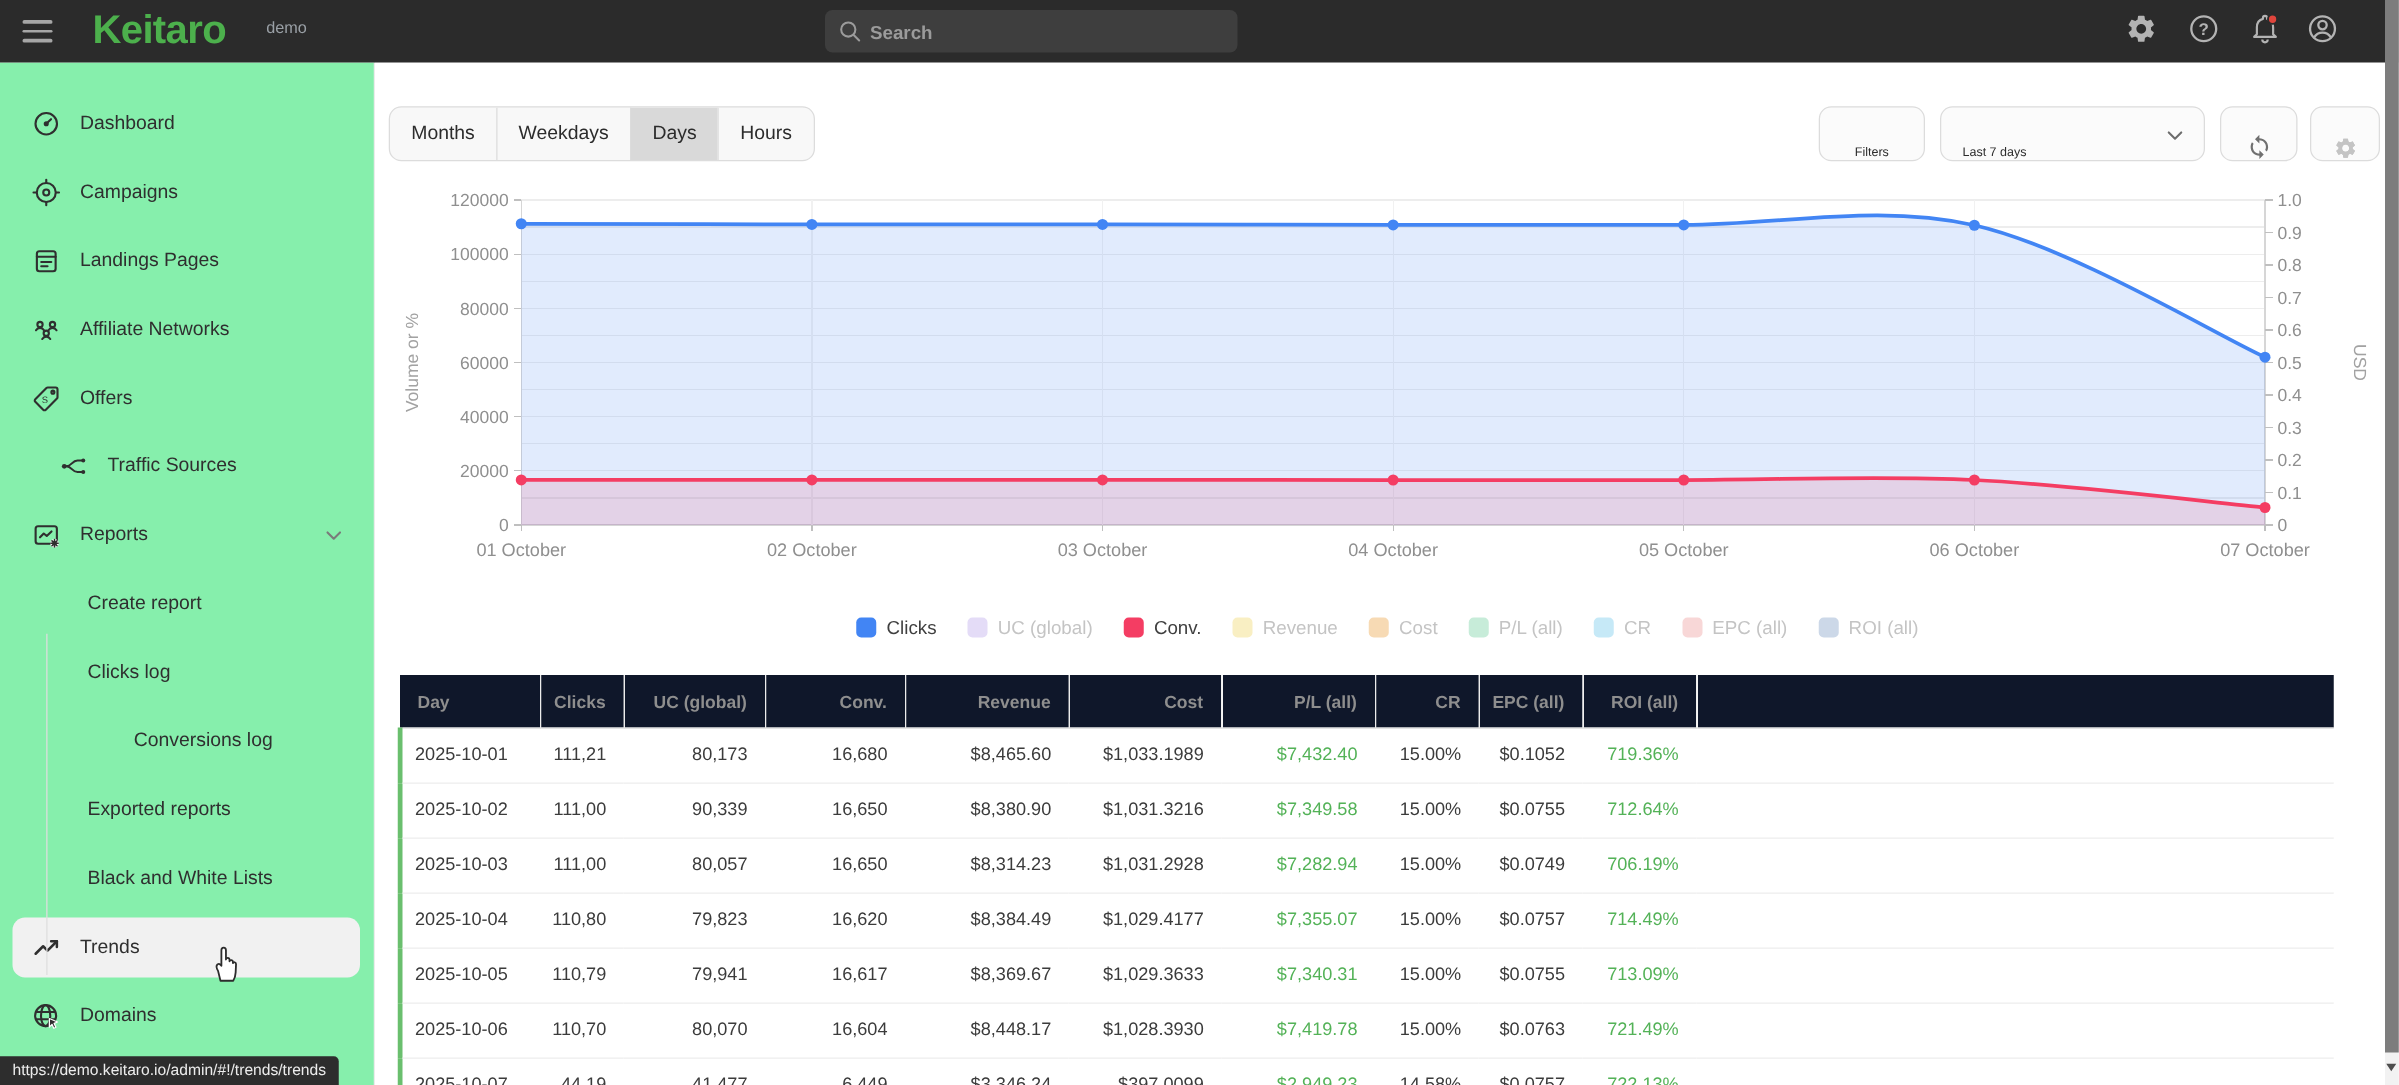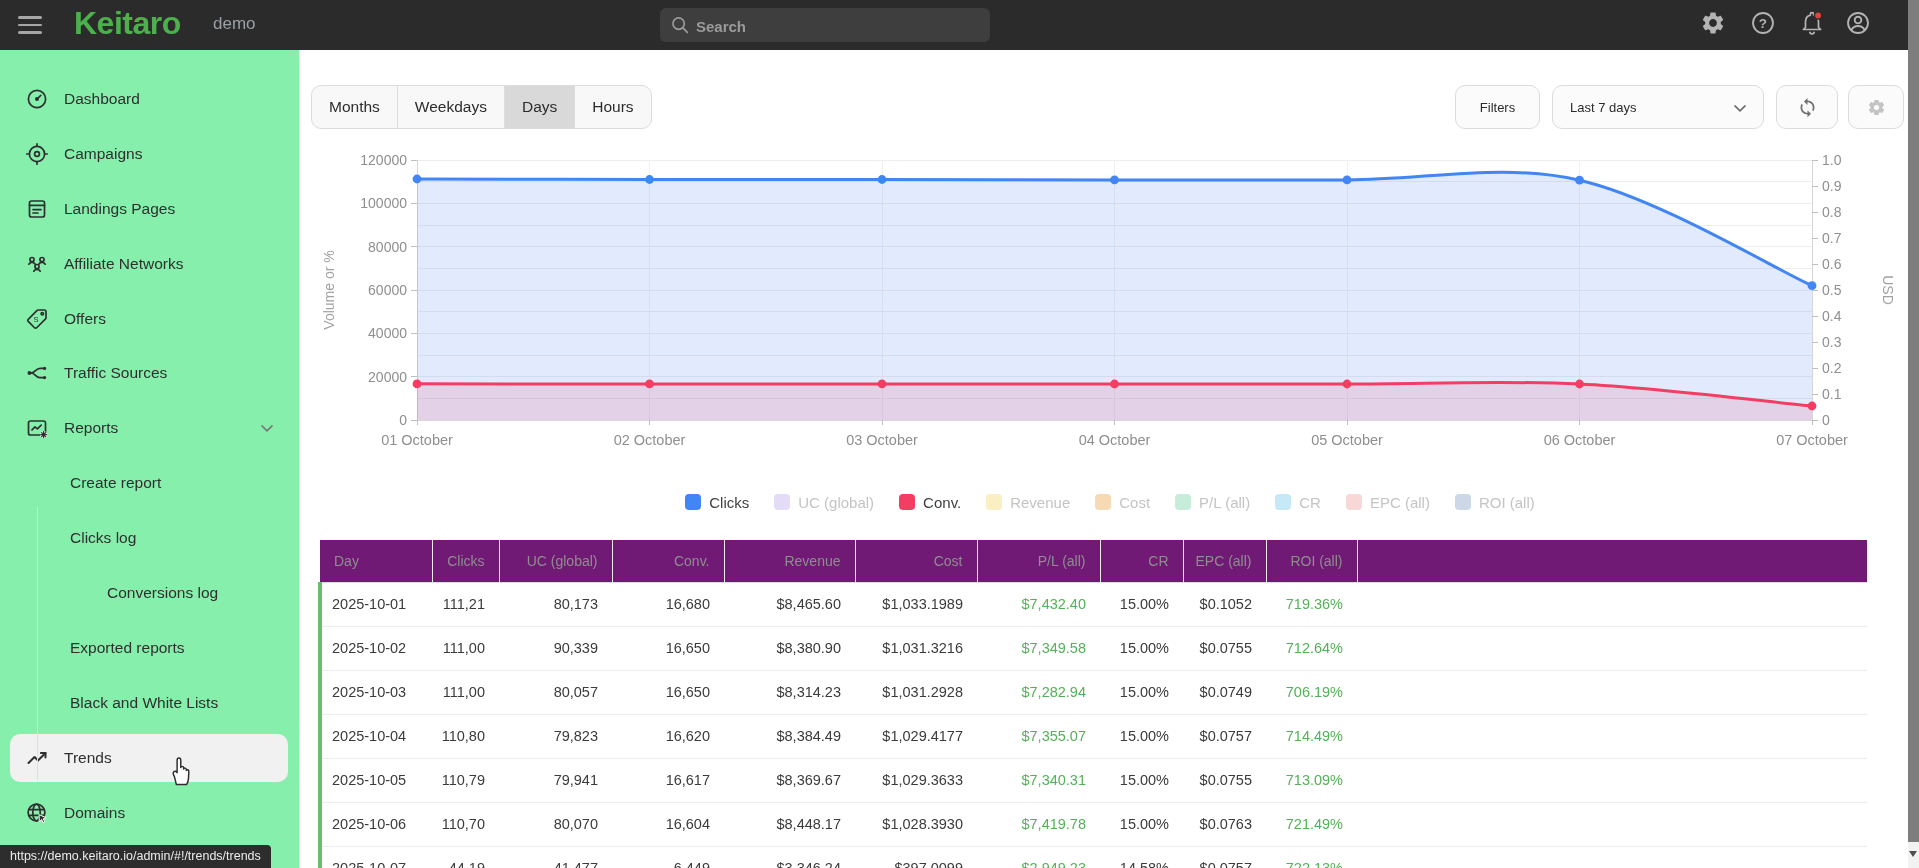--- a/index.html
+++ b/index.html
@@ -5,21 +5,21 @@
   html,body{margin:0;padding:0;width:1919px;height:868px;overflow:hidden;background:#fff;
     font-family:"Liberation Sans",sans-serif;-webkit-font-smoothing:antialiased;}
   #stage{position:absolute;inset:0;width:1919px;height:868px;}
 
   
   .topbar{position:absolute;left:0;top:0;width:1919px;height:50px;background:#2b2b2b;z-index:5;}
   .hamburger{position:absolute;left:18px;top:15px;width:26px;height:20px;cursor:pointer;}
   .hamburger i{position:absolute;left:0;width:24px;height:2.6px;background:#a6a6a6;border-radius:2px;display:block;}
   .hamburger i:nth-child(1){top:1px}.hamburger i:nth-child(2){top:8.5px}.hamburger i:nth-child(3){top:16px}
   .brand{position:absolute;left:74px;top:5px;font-size:32px;font-weight:bold;letter-spacing:-.5px;color:#4cb04c;}
-  .demo{position:absolute;left:213px;top:14px;font-size:17px;color:#9aa0a6;}
+  .demo{position:absolute;left:213px;top:14px;font-size:13px;color:#9aa0a6;}
   .searchbox{position:absolute;left:660px;top:8px;width:330px;height:34px;background:#3e3e3e;border-radius:6px;}
   .searchbox svg{position:absolute;left:9px;top:6px;}
   .searchbox input{position:absolute;left:34px;top:0;width:286px;height:34px;background:transparent;border:none;outline:none;
     color:#d6d6d6;font-size:15px;font-family:inherit;font-weight:bold;}
   .searchbox input::placeholder{color:#9b9b9b;}
   .tb-ic{position:absolute;top:10px;width:28px;height:28px;color:#b3b3b3;cursor:pointer;}
 
   
   .sidebar{position:absolute;left:0;top:50px;width:299px;height:818px;background:#86efac;border-right:1px solid #ebebeb;}
   .snav{position:absolute;left:0;width:299px;height:54px;cursor:pointer;}
@@ -30,41 +30,41 @@
   .schev{position:absolute;right:22px;top:17px;width:20px;height:20px;color:#7a7a7a;}
   .subline{position:absolute;left:37px;top:457px;width:1px;height:273px;background:#dedede;}
 
   
   .tabs{position:absolute;left:311px;top:85px;height:44px;display:flex;border:1px solid #dcdcdc;border-radius:10px;
     overflow:hidden;background:#f8f8f8;box-sizing:border-box;}
   .tab{padding:0 17px;line-height:42px;font-size:15.5px;color:#2c2c2c;border-left:1px solid #dcdcdc;cursor:pointer;white-space:nowrap;}
   .tab:first-child{border-left:none;}
   .tab.active{background:#d9d9d9;}
   .btn{position:absolute;top:85px;height:44px;box-sizing:border-box;border:1px solid #dcdcdc;border-radius:10px;background:#fbfbfb;
-    display:flex;align-items:center;justify-content:center;font-size:13px;color:#2c2c2c;cursor:pointer;}
+    display:flex;align-items:flex-end;justify-content:center;font-size:10px;color:#2c2c2c;cursor:pointer;}
   .btn-filters{left:1455px;width:85px;}
   .range{left:1552px;width:212px;justify-content:flex-start;padding-left:17px;position:absolute;}
   .range .chev{position:absolute;right:13px;top:12px;width:20px;height:20px;color:#6e6e6e;}
   .btn-refresh{left:1776px;width:62px;color:#707070;}
   .btn-gearsm{left:1848px;width:56px;color:#c4c4c4;}
 
   
   #chart{position:absolute;left:320px;top:128px;}
   svg text{font-family:"Liberation Sans",sans-serif;}
   .legend{position:absolute;left:320px;top:487px;width:1580px;height:30px;display:flex;align-items:center;
     justify-content:center;gap:25px;}
   .litem{display:flex;align-items:center;gap:8px;cursor:pointer;}
   .lswatch{width:16px;height:16px;border-radius:4px;}
   .llabel{font-size:15px;font-weight:500;color:#3f3f3f;white-space:nowrap;}
   .litem.off .llabel{color:#c4c4c4;}
 
   
   .tablewrap{position:absolute;left:318px;top:540px;width:1549px;height:328px;overflow:hidden;}
   table{border-collapse:collapse;table-layout:fixed;width:1549px;font-size:14.5px;color:#3b3b3b;}
-  th{height:42px;font-weight:400;color:#8e8e8e;font-size:14px;background:#701a75;border-bottom:1px solid #dcdcdc;
+  th{height:42px;font-weight:700;color:#8e8e8e;font-size:14px;background:#0f172a;border-bottom:1px solid #dcdcdc;
      border-right:1px solid #ececec;text-align:right;padding:0 14px 0 0;box-sizing:border-box;white-space:nowrap;overflow:hidden;}
   th.c0{text-align:left;padding-left:14px;}
   th.filler{border-right:none;}
   td{height:44px;border-bottom:1px solid #ededed;text-align:right;padding:0 14px 0 0;box-sizing:border-box;
      white-space:nowrap;overflow:hidden;background:#fff;}
   td.c0{text-align:left;padding-left:10px;border-left:4px solid #6abf6e;}
   td.green{color:#53b257;}
 
   
   .statusbar{position:absolute;left:0;bottom:0;height:23px;background:#2d2d2d;color:#ececec;font-size:12.5px;
@@ -163,21 +163,21 @@
           <span class="slabel">Affiliate Networks</span>
         </div>
         <div class="snav" style="top: 242px;">
           <span class="sicon"><svg width="24" height="24" viewBox="0 0 24 24" fill="none" stroke="currentColor" stroke-width="1.7" stroke-linecap="round" stroke-linejoin="round">
               <path d="M13.2 3h6.3c.8 0 1.5.7 1.5 1.5v6.3c0 .4-.16.78-.44 1.06l-8.9 8.9c-.59.59-1.54.59-2.12 0l-6.3-6.3c-.59-.59-.59-1.54 0-2.12l8.9-8.9c.28-.28.66-.44 1.06-.44z"></path>
               <circle cx="17.3" cy="6.7" r="1.2"></circle>
               <text x="11" y="15" font-size="7.5" fill="currentColor" stroke="none" text-anchor="middle">S</text>
             </svg></span>
           <span class="slabel">Offers</span>
         </div>
-        <div class="snav" style="top: 296px;">
+        <div class="snav" style="top: 296px; margin-left: 22px;">
           <span class="sicon"><svg width="24" height="24" viewBox="0 0 24 24" fill="none" stroke="currentColor" stroke-width="1.7" stroke-linecap="round" stroke-linejoin="round">
               <circle cx="4.4" cy="12" r="1.9" fill="currentColor" stroke="none"></circle>
               <path d="M6 12c4.5 0 4.5-4.6 9-4.6h3.5"></path>
               <path d="M6 12c4.5 0 4.5 4.6 9 4.6h3.5"></path>
               <circle cx="19.6" cy="7.4" r="1.6" fill="currentColor" stroke="none"></circle>
               <circle cx="19.6" cy="16.6" r="1.6" fill="currentColor" stroke="none"></circle>
             </svg></span>
           <span class="slabel">Traffic Sources</span>
         </div>
         <div class="snav" style="top: 351px;">

